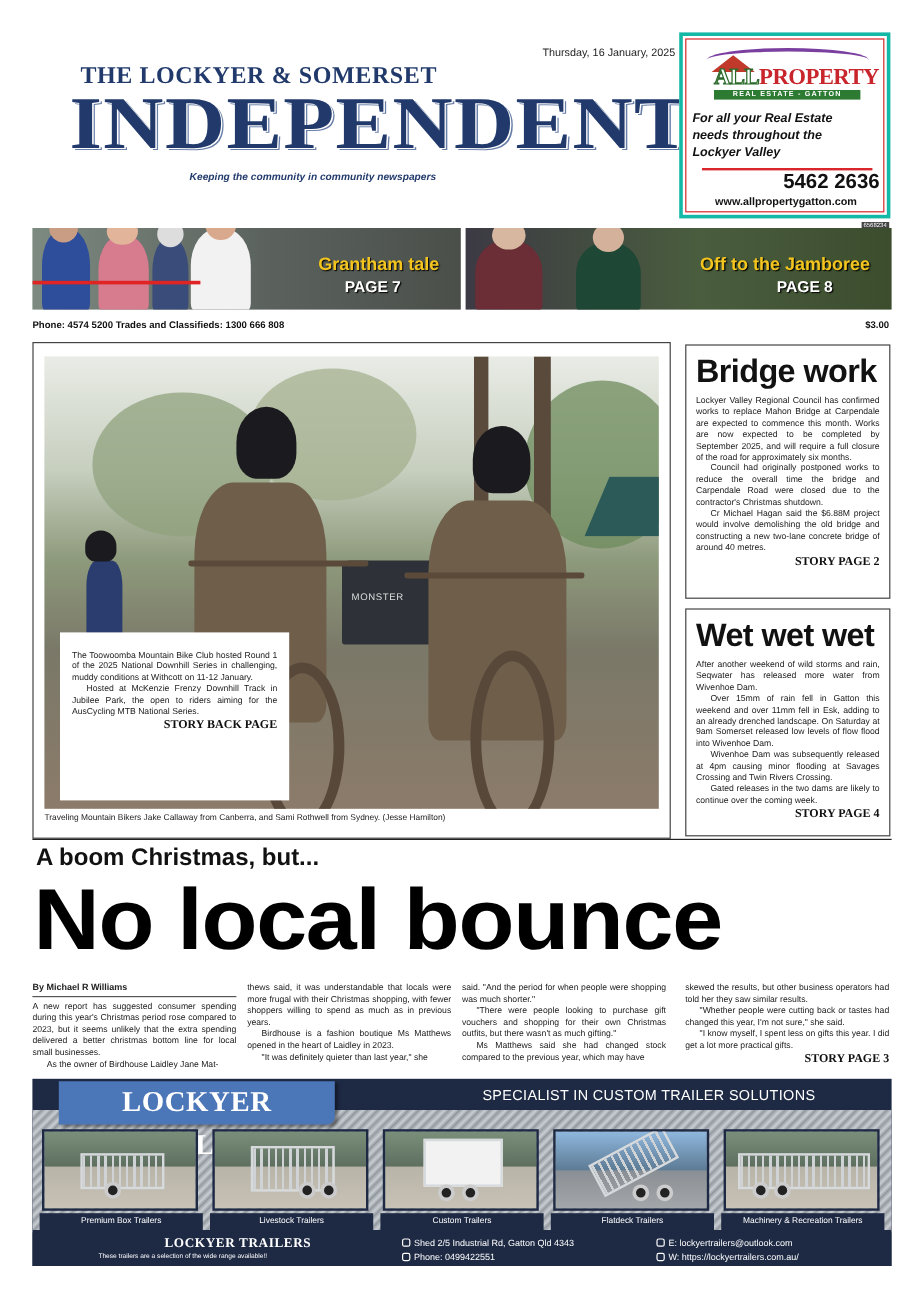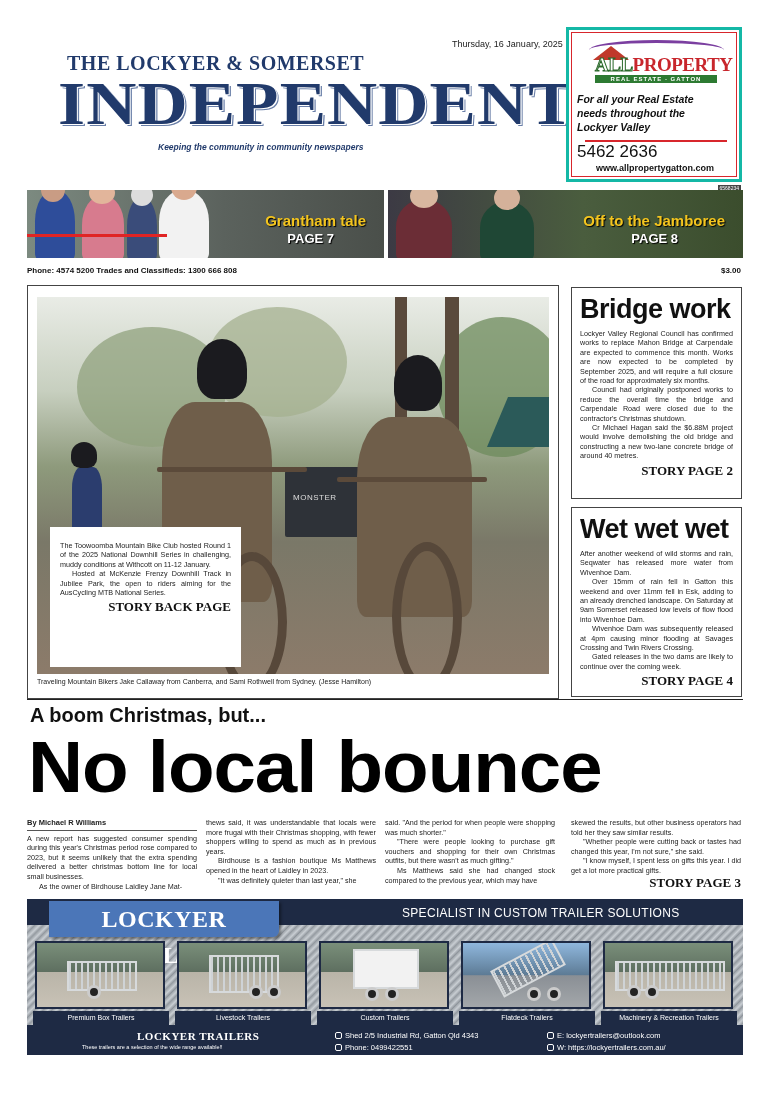--- a/index.html
+++ b/index.html
@@ -16,35 +16,35 @@
   .ad-property { position: absolute; left: 566px; top: 27px; width: 176px; height: 155px; border: 3px solid #14b8a6; background: #fff; }
   .ad-property .inner { position: absolute; inset: 2px; border: 1px solid #d8262c; }
   .ad-logo { position: absolute; left: 20px; top: 16px; width: 135px; height: 38px; }
   .ad-logo .roof { position: absolute; left: 4px; top: 0; width: 0; height: 0; border-left: 18px solid transparent; border-right: 18px solid transparent; border-bottom: 14px solid #c0392b; }
   .ad-logo .brand { position: absolute; left: 6px; top: 8px; font-weight: bold; font-size: 19px; color: #c8262c; letter-spacing: -0.5px; font-family: "Liberation Serif", serif; }
   .ad-logo .brand .all { color: #fff; -webkit-text-stroke: 1px #2b6a2b; }
   .ad-logo .bar { position: absolute; left: 6px; top: 29px; width: 122px; height: 8px; background: #2d7a32; color: #fff; font-size: 6px; text-align: center; line-height: 8px; letter-spacing: 1px; font-weight: bold; }
   .ad-logo .swoosh { position: absolute; left: 0; top: -6px; width: 135px; height: 20px; border-top: 3px solid #7b3fa0; border-radius: 60% 60% 0 0; }
   .ad-copy { position: absolute; left: 8px; top: 62px; width: 156px; text-align: left; font-weight: bold; font-style: italic; font-size: 10.5px; line-height: 14px; color: #111; }
   .ad-rule { position: absolute; left: 16px; top: 110px; width: 142px; height: 2px; background: #d8262c; }
-  .ad-phone { position: absolute; left: 8px; top: 112px; width: 156px; text-align: left; font-weight: normal; font-size: 17px; color: #111; }
+  .ad-phone { position: absolute; left: 8px; top: 112px; width: 156px; text-align: right; font-weight: bold; font-size: 17px; color: #111; }
   .ad-web { position: absolute; left: 8px; top: 133px; width: 156px; text-align: center; font-weight: bold; font-size: 9px; color: #111; }
   .ad-code { position: absolute; right: -2px; bottom: -12px; font-size: 5px; background: #444; color: #fff; padding: 0 2px; }
 
   
   .teaser { position: absolute; top: 190px; height: 68px; overflow: hidden; padding-left: 16px; }
   .teaser.t1 { left: 27px; width: 357px; background: linear-gradient(90deg, #7c8a80 0%, #5b625d 55%, #4a4f4a 100%); }
   .teaser.t2 { left: 388px; width: 355px; background: linear-gradient(90deg, #3c3a44 0%, #4a5d3e 55%, #3b4d2d 100%); }
   .teaser .people { position: absolute; left: 0; top: -30px; height: 98px; width: 200px; }
   .fig { position: absolute; border-radius: 45% 45% 10% 10%; }
   .teaser .t-title { position: absolute; right: 18px; top: 22px; font-weight: bold; font-size: 15px; color: #f4c51e; text-shadow: 1px 1px 1px #000; }
   .teaser .t-page { position: absolute; right: 18px; top: 41px; font-weight: bold; font-size: 13px; color: #fff; text-shadow: 1px 1px 1px #000; }
   .teaser.t1 .t-title { right: 18px; }
   .teaser.t1 .t-page { right: 50px; }
-  .teaser.t2 .t-page { right: 65px; }
+  .teaser.t2 .t-page { right: 49px; }
 
   .info-bar { position: absolute; left: 27px; top: 266px; font-size: 8px; font-weight: bold; color: #111; }
   .price { position: absolute; right: 27px; top: 266px; font-size: 8px; font-weight: bold; color: #111; }
 
   
   .photo-frame { position: absolute; left: 27px; top: 285px; width: 532px; height: 414px; border: 1px solid #444; background: #fff; }
   .photo { position: absolute; left: 9px; top: 11px; width: 512px; height: 377px; overflow: hidden; background: linear-gradient(180deg, #e9ece6 0%, #c7cfbf 25%, #8e9a7c 45%, #7a7868 65%, #8c7b6a 100%); }
   .tree { position: absolute; border-radius: 50%; background: #90a27d; opacity: 0.75; }
   .trunk { position: absolute; background: #5a4a3c; }
   .helmet { position: absolute; background: #1b1b1f; border-radius: 50% 50% 35% 35%; }
@@ -52,21 +52,21 @@
   .wheel { position: absolute; border: 9px solid #57483a; border-radius: 50%; }
   .handlebar { position: absolute; height: 5px; background: #5b4a3a; border-radius: 2px; }
   .truck { position: absolute; left: 248px; top: 170px; width: 80px; height: 70px; background: #2e3238; border-radius: 6px 6px 2px 2px; }
   .truck-text { position: absolute; left: 8px; top: 26px; font-size: 8px; color: #ddd; letter-spacing: 0.5px; }
   .tent { position: absolute; left: 450px; top: 100px; width: 70px; height: 50px; background: #2b5a59; clip-path: polygon(30% 0, 100% 0, 100% 100%, 0 100%); }
   .mud-box { position: absolute; left: 13px; top: 230px; width: 191px; height: 140px; background: #fff; padding: 8px 10px; }
   .mud-title { font-weight: bold; font-size: 27px; line-height: 28px; color: #111; letter-spacing: -0.5px; }
   .mud-body { margin-top: 6px; font-size: 7.2px; line-height: 9.4px; text-align: justify; color: #222; }
   .mud-body p { text-indent: 0; }
   .mud-body p + p { text-indent: 12px; }
-  .story-ref { text-align: right; font-family: "Liberation Serif", serif; font-weight: bold; font-size: 13px; margin-top: 2px; color: #111; }
+  .story-ref { text-align: right; font-family: "Liberation Serif", serif; font-weight: bold; font-size: 10px; margin-top: 2px; color: #111; }
   .caption { position: absolute; left: 9px; top: 392px; font-size: 7px; color: #222; }
 
   
   .side-box { position: absolute; left: 571px; width: 171px; border: 1px solid #444; background: #fff; padding: 5px 8px; }
   .side-box.b1 { top: 287px; height: 212px; }
   .side-box.b2 { top: 507px; height: 190px; }
   .side-title { font-weight: bold; font-size: 27px; line-height: 32px; letter-spacing: -0.5px; color: #111; }
   .side-body { margin-top: 4px; font-size: 7.2px; line-height: 9.4px; text-align: justify; color: #222; }
   .side-body p + p { text-indent: 12px; }
 

